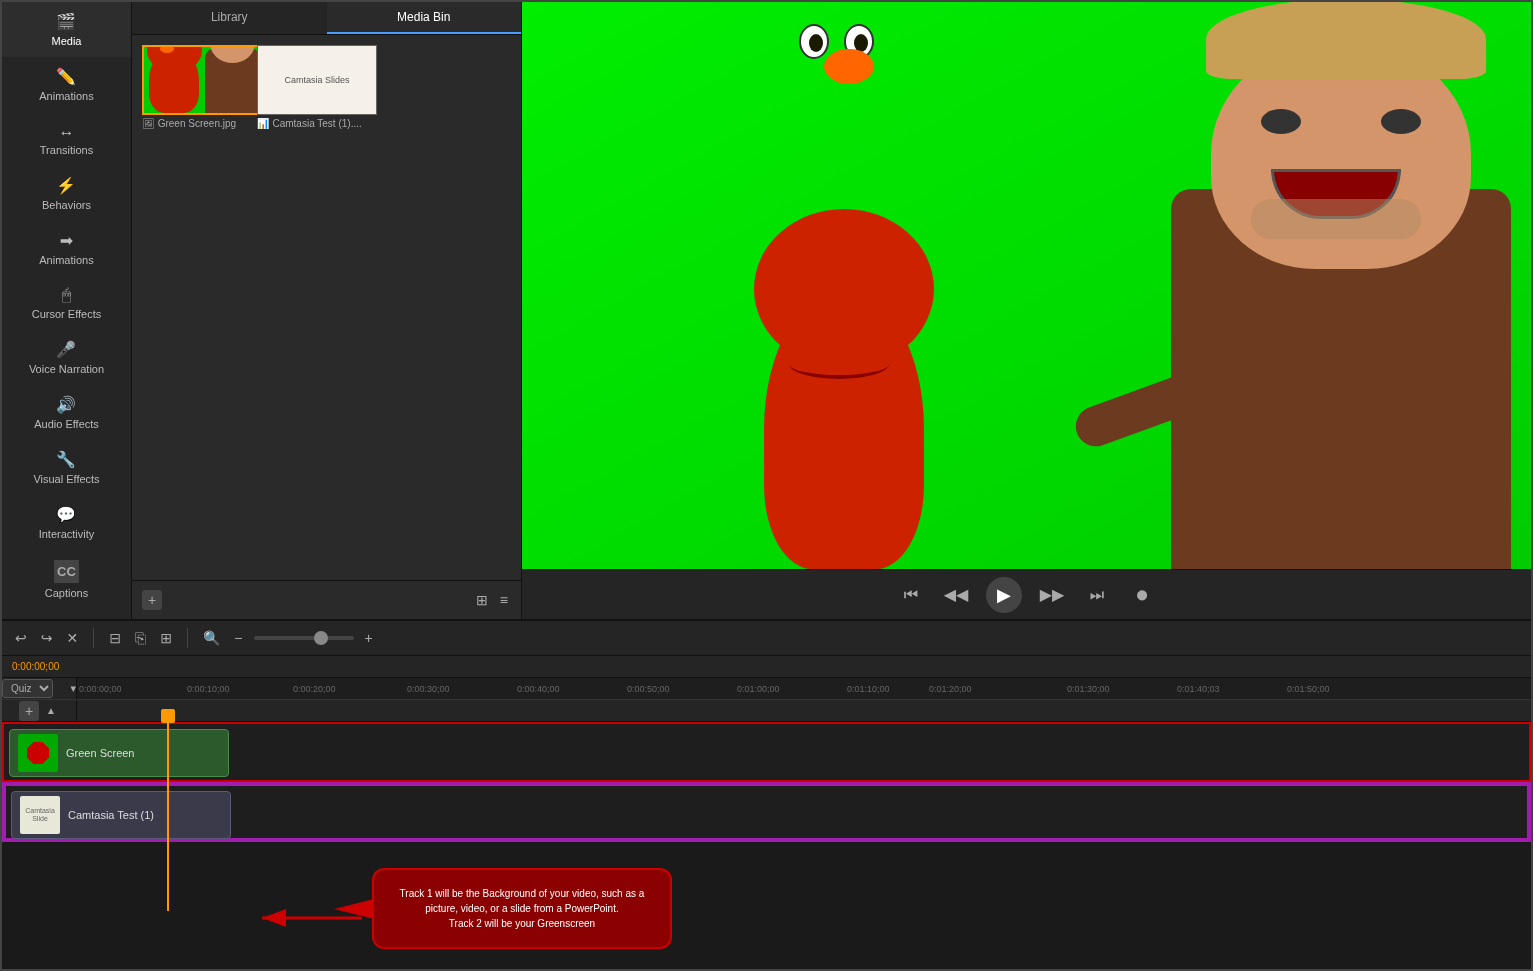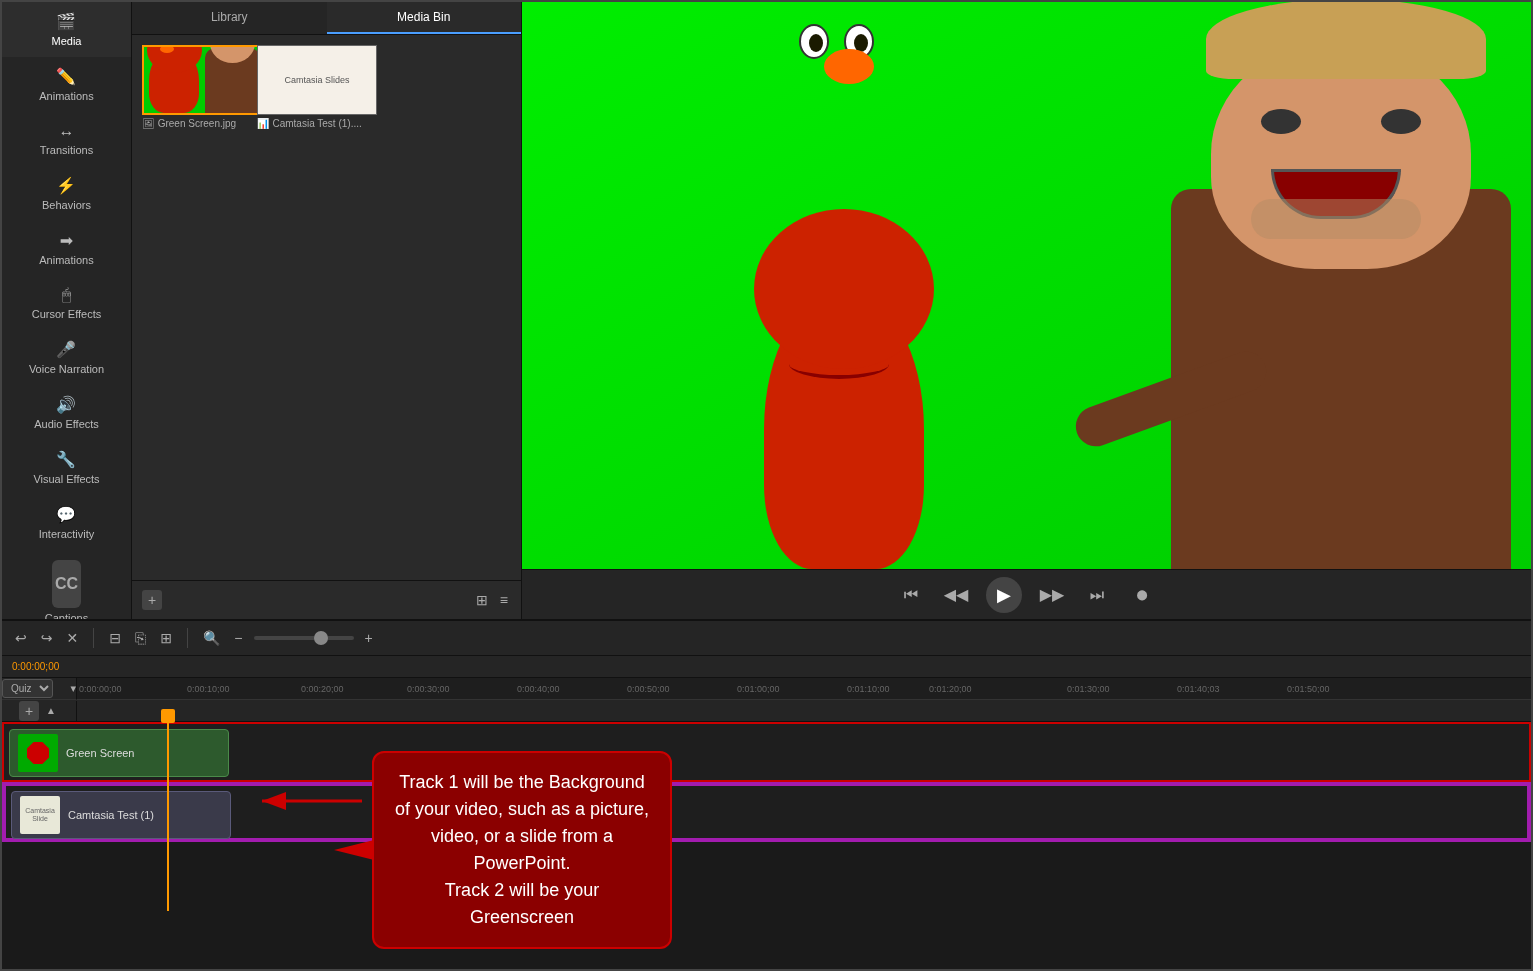--- a/index.html
+++ b/index.html
@@ -87,32 +87,32 @@
     .track-clip.slide { background: #3a3a4a; border-color: #5a5a7a; }
     .clip-thumb { width: 40px; height: 38px; background: #555; border-radius: 2px; margin-right: 8px; flex-shrink: 0; overflow: hidden; display: flex; align-items: center; justify-content: center; }
     .clip-label { font-size: 11px; color: #ddd; white-space: nowrap; }
 
     
     .clip-thumb-green { width: 100%; height: 100%; background: #00aa00; display: flex; align-items: center; justify-content: center; }
     .clip-thumb-stop { width: 22px; height: 22px; background: #cc0000; clip-path: polygon(30% 0%, 70% 0%, 100% 30%, 100% 70%, 70% 100%, 30% 100%, 0% 70%, 0% 30%); display: flex; align-items: center; justify-content: center; }
 
     
     .tooltip-container { position: absolute; bottom: 20px; left: 370px; z-index: 100; }
-    .tooltip-box { background: #8b0000; border: 2px solid #cc0000; border-radius: 12px; padding: 16px 20px; max-width: 300px; color: white; font-size: 18px; text-align: center; line-height: 1.5; position: relative; }
+    .tooltip-box { background: #8b0000; border: 2px solid #cc0000; border-radius: 12px; padding: 16px 20px; max-width: 300px; color: white; font-size: 10px; text-align: center; line-height: 1.5; position: relative; }
     .tooltip-arrow { position: absolute; left: -40px; top: 50%; transform: translateY(-50%); width: 0; height: 0; border-top: 10px solid transparent; border-bottom: 10px solid transparent; border-right: 40px solid #cc0000; }
 
     .playhead { position: absolute; top: 0; left: 90px; width: 2px; height: 100%; background: #ff9900; z-index: 10; }
     .playhead-top { position: absolute; top: -2px; left: -6px; width: 14px; height: 14px; background: #ff9900; border-radius: 2px; }
 
     .track-highlighted { border: 2px solid #cc0000 !important; }
     .quiz-selector { background: #333; border: 1px solid #555; color: #aaa; font-size: 10px; padding: 2px 4px; border-radius: 3px; }
 
     .add-btn { width: 20px; height: 20px; background: #444; border: none; color: #aaa; cursor: pointer; border-radius: 3px; font-size: 14px; display: flex; align-items: center; justify-content: center; }
 
-    .cc-icon { font-size: 16px; font-weight: bold; background: #444; padding: 15px 3px; border-radius: 6px; color: #aaa; }
+    .cc-icon { font-size: 13px; font-weight: bold; background: #444; padding: 4px 3px; border-radius: 1px; color: #aaa; }
 
     .track-area-container { position: relative; }
   </style>
 </head>
 <body>
 
 <div class="app-container">
 
   <div class="top-area">
 
@@ -295,21 +295,21 @@
       <div style="width:75px; background:#252525; border-right:1px solid #111; border-bottom:1px solid #333; display:flex; align-items:center; justify-content:space-between; padding:3px 0; height:22px;">
         <select class="quiz-selector">
           <option>Quiz</option>
         </select>
         <span style="color:#aaa; font-size:11px; cursor:pointer;">▾</span>
       </div>
       <div style="flex:1; height:22px; background:#1e1e1e; border-bottom:1px solid #333; position:relative; overflow:hidden;">
         <div style="position:relative; height:100%; display:flex; align-items:center;">
           <span class="time-marker" style="left:2px;">0:00:00;00</span>
           <span class="time-marker" style="left:110px;">0:00:10;00</span>
-          <span class="time-marker" style="left:224px;">0:00:20;00</span>
+          <span class="time-marker" style="left:216px;">0:00:20;00</span>
           <span class="time-marker" style="left:330px;">0:00:30;00</span>
           <span class="time-marker" style="left:440px;">0:00:40;00</span>
           <span class="time-marker" style="left:550px;">0:00:50;00</span>
           <span class="time-marker" style="left:660px;">0:01:00;00</span>
           <span class="time-marker" style="left:770px;">0:01:10;00</span>
           <span class="time-marker" style="left:852px;">0:01:20;00</span>
           <span class="time-marker" style="left:990px;">0:01:30;00</span>
           <span class="time-marker" style="left:1100px;">0:01:40;03</span>
           <span class="time-marker" style="left:1210px;">0:01:50;00</span>
         </div>

